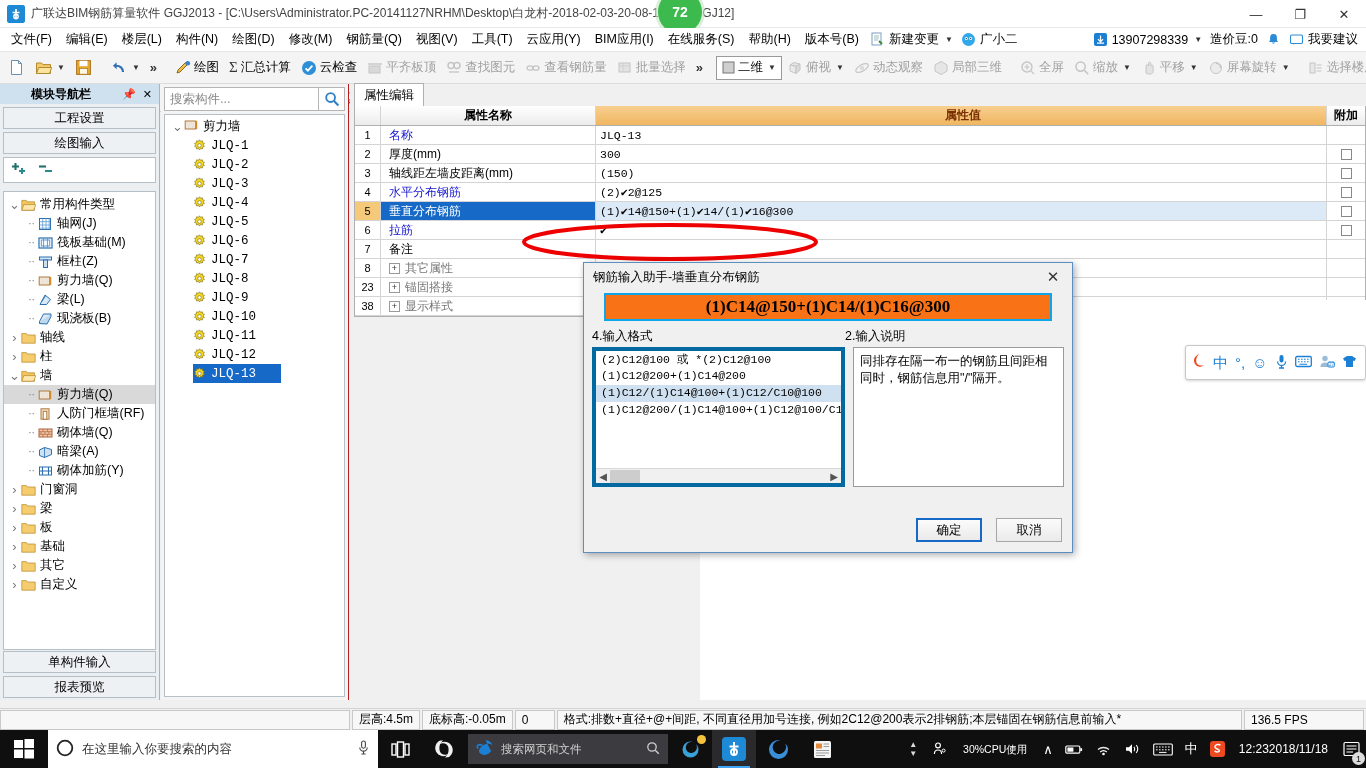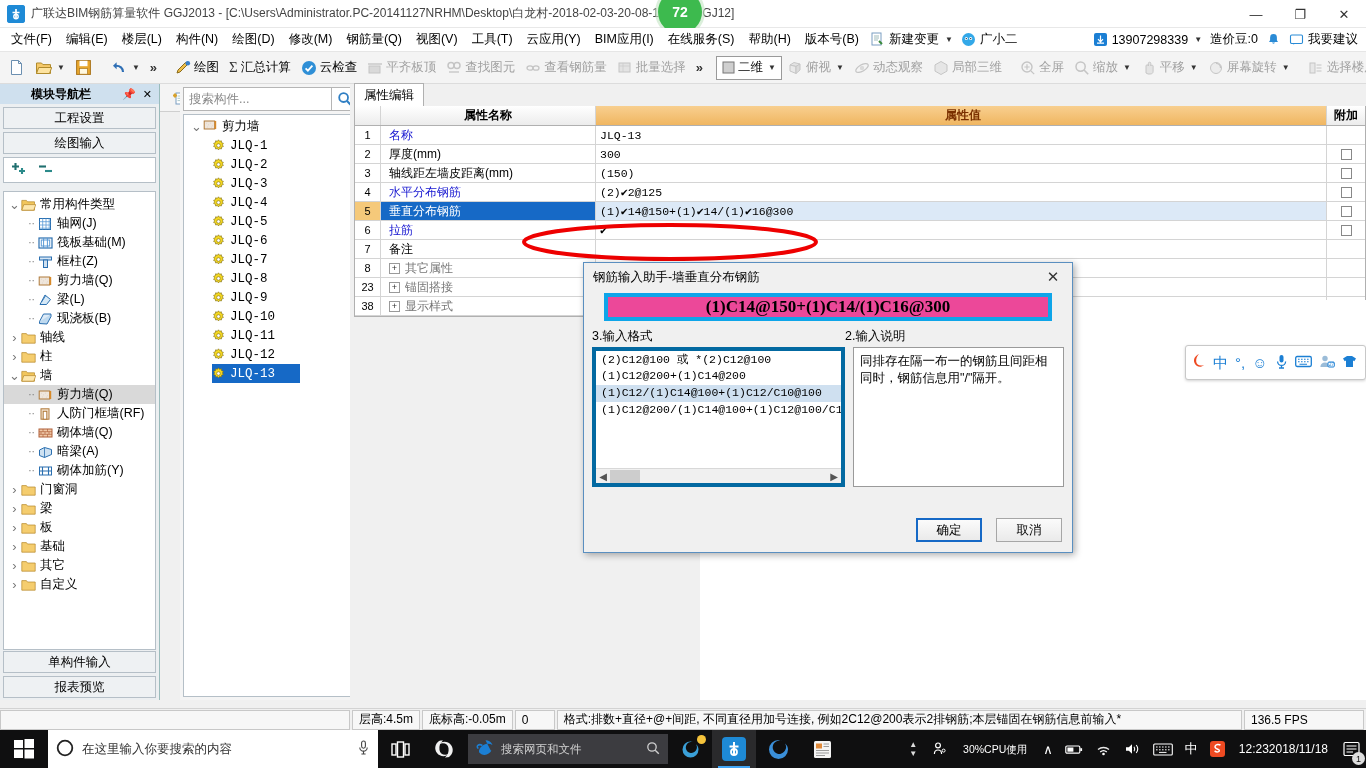--- a/index.html
+++ b/index.html
@@ -43,21 +43,21 @@
   #leftnav-head .lbl { flex:1;text-align:center; }
   .btn-band { height:22px; background:#eef1f3; border:1px solid #b5bfc7; margin:3px 3px 0 3px; display:flex; align-items:center; justify-content:center; font-size:12.5px; }
   #tools-row { height:26px; background:#fff; border:1px solid #b5bfc7; margin:3px 3px 0; display:flex; align-items:center; gap:8px; padding-left:6px; }
   #tree-box { position:absolute; left:3px; right:3px; top:107px; bottom:50px; background:#fff; border:1px solid #b5bfc7; overflow:hidden; padding-top:3px; }
   .tnode { display:flex; align-items:center; height:19px; font-size:12.5px; white-space:nowrap; padding-left:4px; }
   .tnode .tw { width:13px; color:#777; font-size:10px; flex:none; text-align:center; }
   .tnode .ic { width:15px; height:14px; flex:none; margin-right:4px; }
   .tnode.sel-light { background:#d9d9d9; }
   #leftnav-bottom { position:absolute; left:3px; right:3px; bottom:2px; }
   
-  #complist { position:absolute; left:161px; top:-28px; width:188px; bottom:0; background:#f4f4f4; border-right:7px solid #b91c1c;margin-left:19px; }
+  #complist { position:absolute; left:161px; top:-28px; width:188px; bottom:0; background:#f4f4f4; border-right:1px solid #b91c1c; }
   #search-row { height:24px; margin:3px; display:flex; }
   #search-input { flex:1; border:1px solid #b5b5b5; background:#fff; padding:0 5px; font-size:12.5px; color:#888; display:flex; align-items:center; }
   #search-btn { width:26px; border:1px solid #b5b5b5; border-left:none; background:#fff; display:flex; align-items:center; justify-content:center; }
   #clist-box { position:absolute; left:3px; right:3px; top:30px; bottom:3px; background:#fff; border:1px solid #b5bfc7; overflow:hidden; padding-top:2px; }
   .cnode { display:flex; align-items:center; height:19px; font-size:12.5px; font-family:"Liberation Mono","DejaVu Sans Mono",monospace; white-space:nowrap; }
   .cnode.sel { background:#1669c6; color:#fff; }
   .gear { width:13px; height:13px; flex:none; margin-right:5px; }
   
   #proparea { position:absolute; left:350px; right:0; top:-28px; bottom:0; background:#f0f0f0; }
   #tabstrip { height:22px; display:flex; align-items:flex-end; padding-left:4px; }
@@ -79,21 +79,21 @@
   .gray { color:#777; }
   .cbx { width:11px; height:11px; border:1px solid #888; background:#fff; }
   .exp { width:11px; height:11px; border:1px solid #9a9a9a; background:#fff; font-size:9px; line-height:9px; text-align:center; margin-right:5px; color:#333; }
   
   .annot { position:absolute; pointer-events:none; }
   
   #dialog { position:absolute; left:583px; top:262px; width:490px; height:291px; background:#f0f0f0; border:1px solid #5a8fc0; box-shadow:2px 2px 7px rgba(0,0,0,.33); }
   #dlg-title { height:28px; background:#f0f0f0; display:flex; align-items:center; padding:0 0 0 9px; font-size:12.5px; }
   #dlg-title .t { flex:1; }
   #dlg-close { width:38px; height:26px; display:flex; align-items:center; justify-content:center; font-size:15px; color:#333; }
-  #dlg-input { margin:2px 20px 0; height:28px; border:4px solid #0ea5e9; background:#ec4899; display:flex; align-items:center; justify-content:center;
+  #dlg-input { margin:2px 20px 0; height:28px; border:2px solid #0ea5e9; background:#f97316; display:flex; align-items:center; justify-content:center;
      font-family:"Liberation Serif","DejaVu Serif",serif; font-weight:bold; font-size:17px; }
   .dlg-lblrow { display:flex; margin:7px 8px 2px; font-size:12.5px; }
   .dlg-lbl-l { width:253px; }
   #dlg-cols { display:flex; margin:0 8px; gap:8px; }
   #fmt-list { width:253px; height:140px; border:4px solid #0369a1; background:#fff; position:relative; overflow:hidden; }
   .fmt-item { height:17px; padding:1px 0 0 5px; font-family:"Liberation Mono","DejaVu Sans Mono",monospace; font-size:11.5px; white-space:nowrap; }
   .fmt-item.hl { background:#cfe0f0; }
   #fmt-hscroll { position:absolute; left:0; right:0; bottom:0; height:15px; background:#f0f0f0; border-top:1px solid #d8d8d8; display:flex; align-items:center; }
   .hs-arrow { width:14px; text-align:center; font-size:10px; color:#555; }
   #hs-thumb { width:30px; height:13px; background:#cdcdcd; }
@@ -892,21 +892,21 @@
   <path d="M3 7 C50 2, 110 3, 157 6" fill="none" stroke="#ee0000" stroke-width="6" stroke-linecap="round"></path>
 </svg>
 
 <div id="dialog">
   <div id="dlg-title">
     <span class="t">钢筋输入助手-墙垂直分布钢筋</span>
     <div id="dlg-close">✕</div>
   </div>
   <div id="dlg-input">(1)C14@150+(1)C14/(1)C16@300</div>
   <div class="dlg-lblrow">
-    <span class="dlg-lbl-l">3.输入格式</span>
+    <span class="dlg-lbl-l">4.输入格式</span>
     <span>2.输入说明</span>
   </div>
   <div id="dlg-cols">
     <div id="fmt-list">
       <div id="fmt-items">
           <div class="fmt-item">(2)C12@100 或 *(2)C12@100</div>
           <div class="fmt-item">(1)C12@200+(1)C14@200</div>
           <div class="fmt-item hl">(1)C12/(1)C14@100+(1)C12/C10@100</div>
           <div class="fmt-item">(1)C12@200/(1)C14@100+(1)C12@100/C10@200</div>
         </div>

